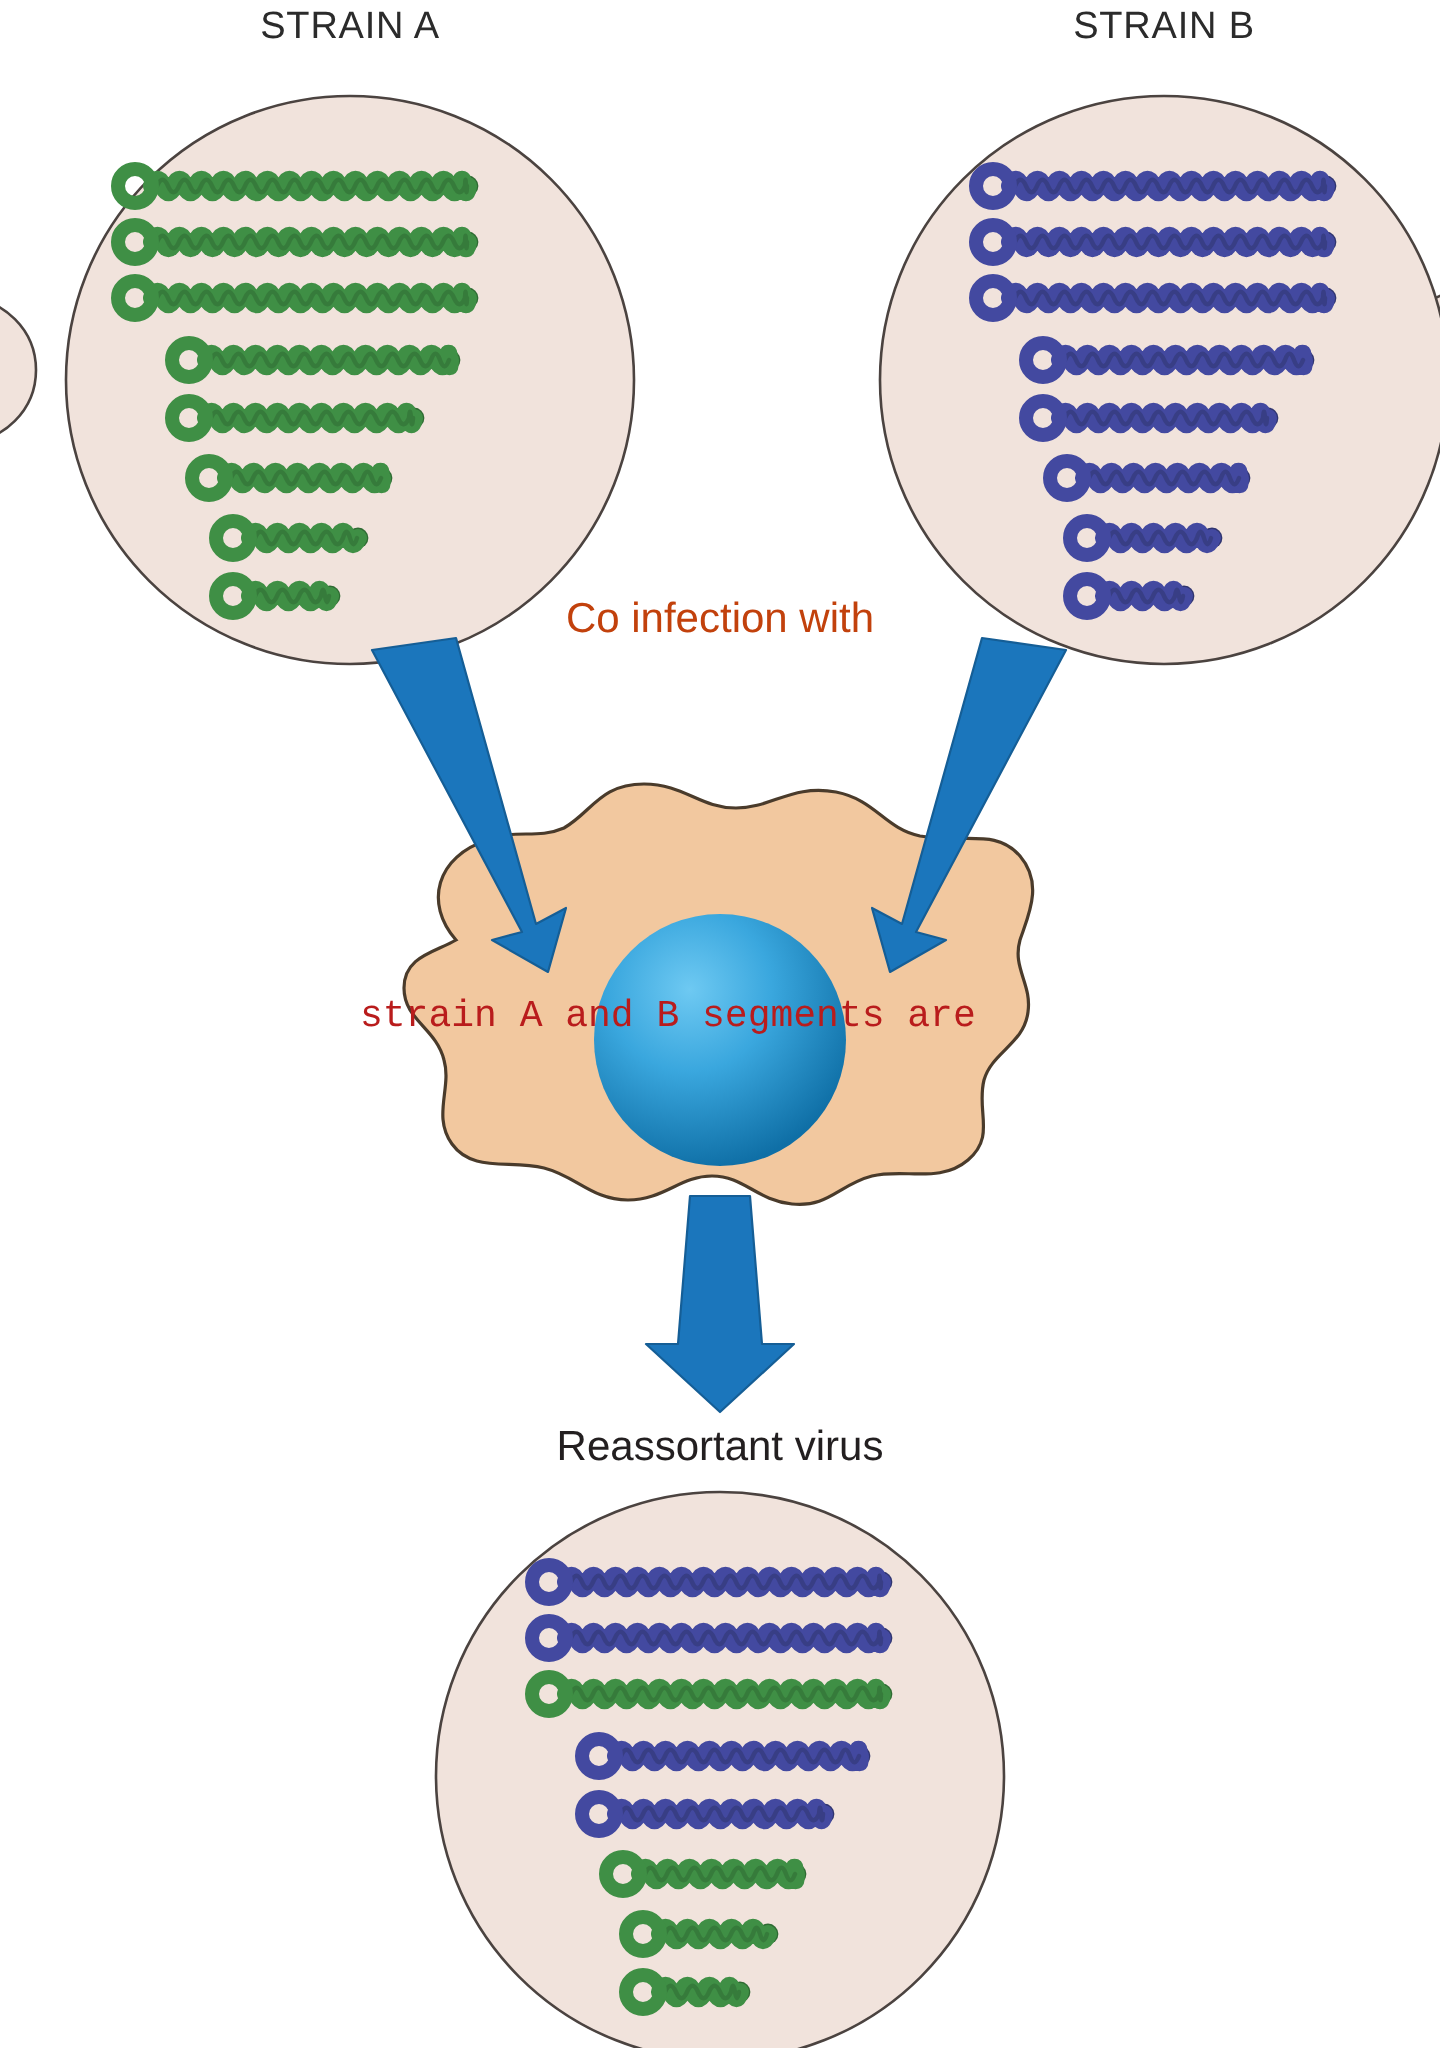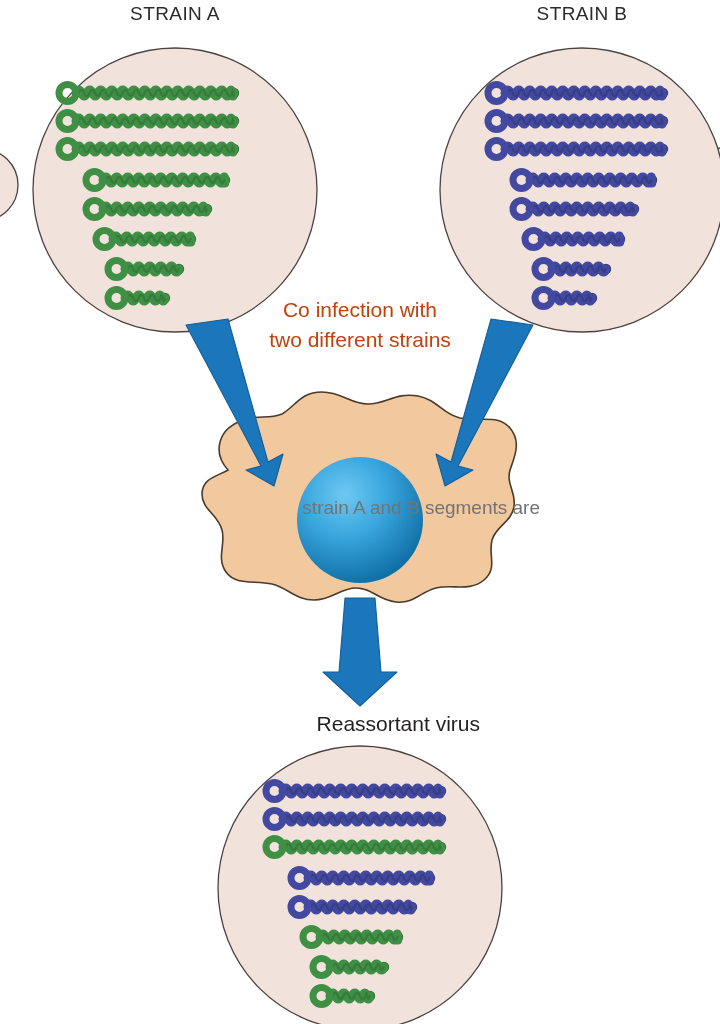--- a/index.html
+++ b/index.html
@@ -36,26 +36,27 @@
     font-size: 21px;
     color: #c2410c;
   }
   .caption-reassort {
     font-size: 21px;
     color: #231f20;
   }
   .blob-text {
     position: absolute;
     font-size: 19px;
-    color: #737373;
-    text-align: right;
+    color: #b91c1c;
+    text-align: left;
     line-height: 1.3;
     white-space: pre;
     z-index: 6;
     user-select: none;
+    font-family: Liberation Mono, monospace;
   }
   svg.layer {
     position: absolute;
     left: 0;
     top: 0;
     width: 720px;
     height: 1024px;
     overflow: visible;
   }
   .virion-circle {
@@ -270,20 +271,19 @@
         </g>
       </g>
   </svg>
 
   <div class="label strain-title" style="left:482px; top:2px; width:200px;">STRAIN B</div>
 
   <div class="label strain-title" style="left:75px; top:2px; width:200px;">STRAIN A</div>
 
   <div class="label caption-co" style="left:250px; top:297px; width:220px;">Co infection with</div>
 
-  <div class="label caption-co" style="left:240px; top:327px; width:240px;">two different strains</div>
 
   <div class="blob-text" style="left:180px; top:496px; width:360px;">strain A and B segments are</div>
 
 
-  <div class="label caption-reassort" style="left:240px; top:711px; width:240px;text-align:right;">Reassortant virus</div>
+  <div class="label caption-reassort" style="left:240px; top:711px; width:240px;">Reassortant virus</div>
 
 </div>
 
 </body></html>

